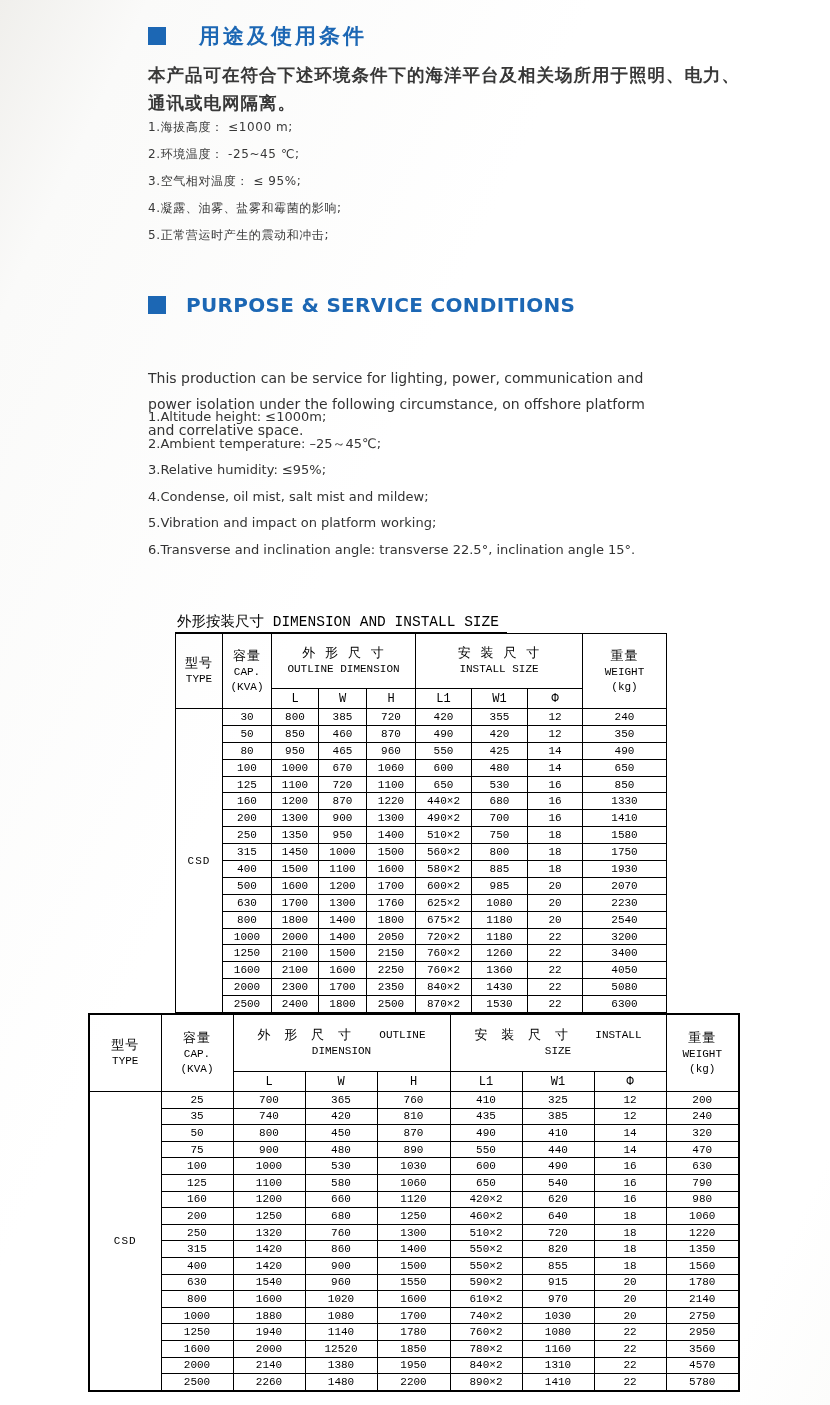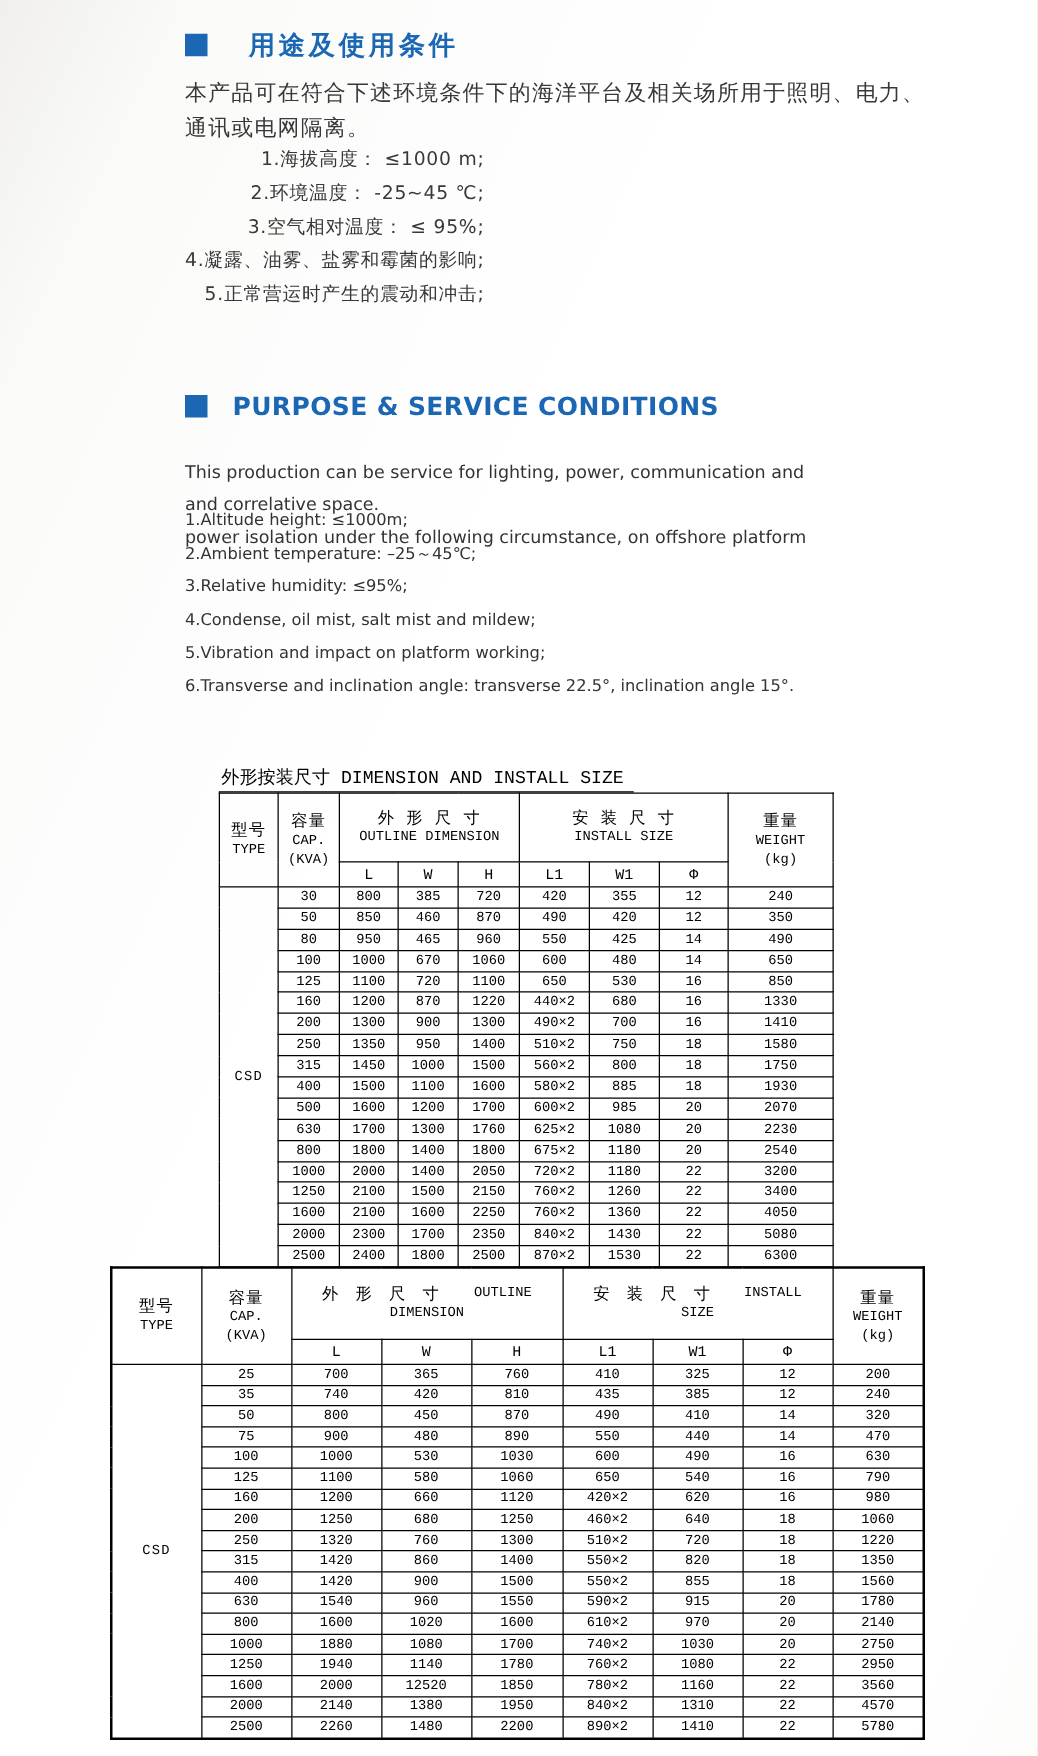--- a/index.html
+++ b/index.html
@@ -10,23 +10,23 @@
     overflow:hidden; color:#383838;
   }
   
   .sec-head{position:absolute;display:flex;align-items:center;}
   .bullet{width:18px;height:18px;background:#1c67b4;flex:0 0 auto;}
   .sec-title{font-weight:bold;color:#1c67b4;margin-left:20px;white-space:nowrap;}
   .sec-title.cn{font-size:21px;letter-spacing:3px;}
   .sec-title.en{font-size:20px;letter-spacing:0.3px;}
   
   .textblock{position:absolute;white-space:nowrap;}
-  .cn-intro{left:148px;top:61px;font-size:17.5px;}
+  .cn-intro{left:148px;top:61px;font-size:17.5px;font-weight:bold;}
   .cn-intro .line-item{height:28px;line-height:28px;letter-spacing:1px;}
-  .cn-list{left:148px;top:114px;font-size:15px;text-align:right;}
+  .cn-list{left:148px;top:114px;font-size:12px;}
   .cn-list .line-item{height:27px;line-height:27px;letter-spacing:0.6px;}
   .en-intro{left:148px;top:329px;font-size:14px;color:#333;margin-top:36px;}
   .en-intro .line-item{height:26px;line-height:26px;}
   .en-list{left:148px;top:404px;font-size:13px;color:#333;}
   .en-list .line-item{height:26.6px;line-height:26.6px;}
   
   .tbl-wrap{position:absolute;}
   .tbl1-wrap{left:175px;top:611px;}
   .tbl2-wrap{left:88px;top:1013px;}
   .tbl-title{
@@ -68,28 +68,28 @@
       <div class="line-item">通讯或电网隔离。</div>
     </div>
   <div class="textblock cn-list">
       <div class="line-item">1.海拔高度： ≤1000 m;</div>
       <div class="line-item">2.环境温度： -25~45 ℃;</div>
       <div class="line-item">3.空气相对温度： ≤ 95%;</div>
       <div class="line-item">4.凝露、油雾、盐雾和霉菌的影响;</div>
       <div class="line-item">5.正常营运时产生的震动和冲击;</div>
     </div>
 
-  <div class="sec-head" style="left:148px;top:293px;margin-top:20px;">
+  <div class="sec-head" style="left:148px;top:293px;">
     <span class="bullet"></span>
     <span class="sec-title en">PURPOSE &amp; SERVICE CONDITIONS</span>
   </div>
   <div class="textblock en-intro">
       <div class="line-item">This production can be service for lighting, power, communication and</div>
+      <div class="line-item">power isolation under the following circumstance, on offshore platform</div>
       <div class="line-item">and correlative space.</div>
-      <div class="line-item">power isolation under the following circumstance, on offshore platform</div>
     </div>
   <div class="textblock en-list">
       <div class="line-item">1.Altitude height: ≤1000m;</div>
       <div class="line-item">2.Ambient temperature: –25～45℃;</div>
       <div class="line-item">3.Relative humidity: ≤95%;</div>
       <div class="line-item">4.Condense, oil mist, salt mist and mildew;</div>
       <div class="line-item">5.Vibration and impact on platform working;</div>
       <div class="line-item">6.Transverse and inclination angle: transverse 22.5°, inclination angle 15°.</div>
     </div>
 

